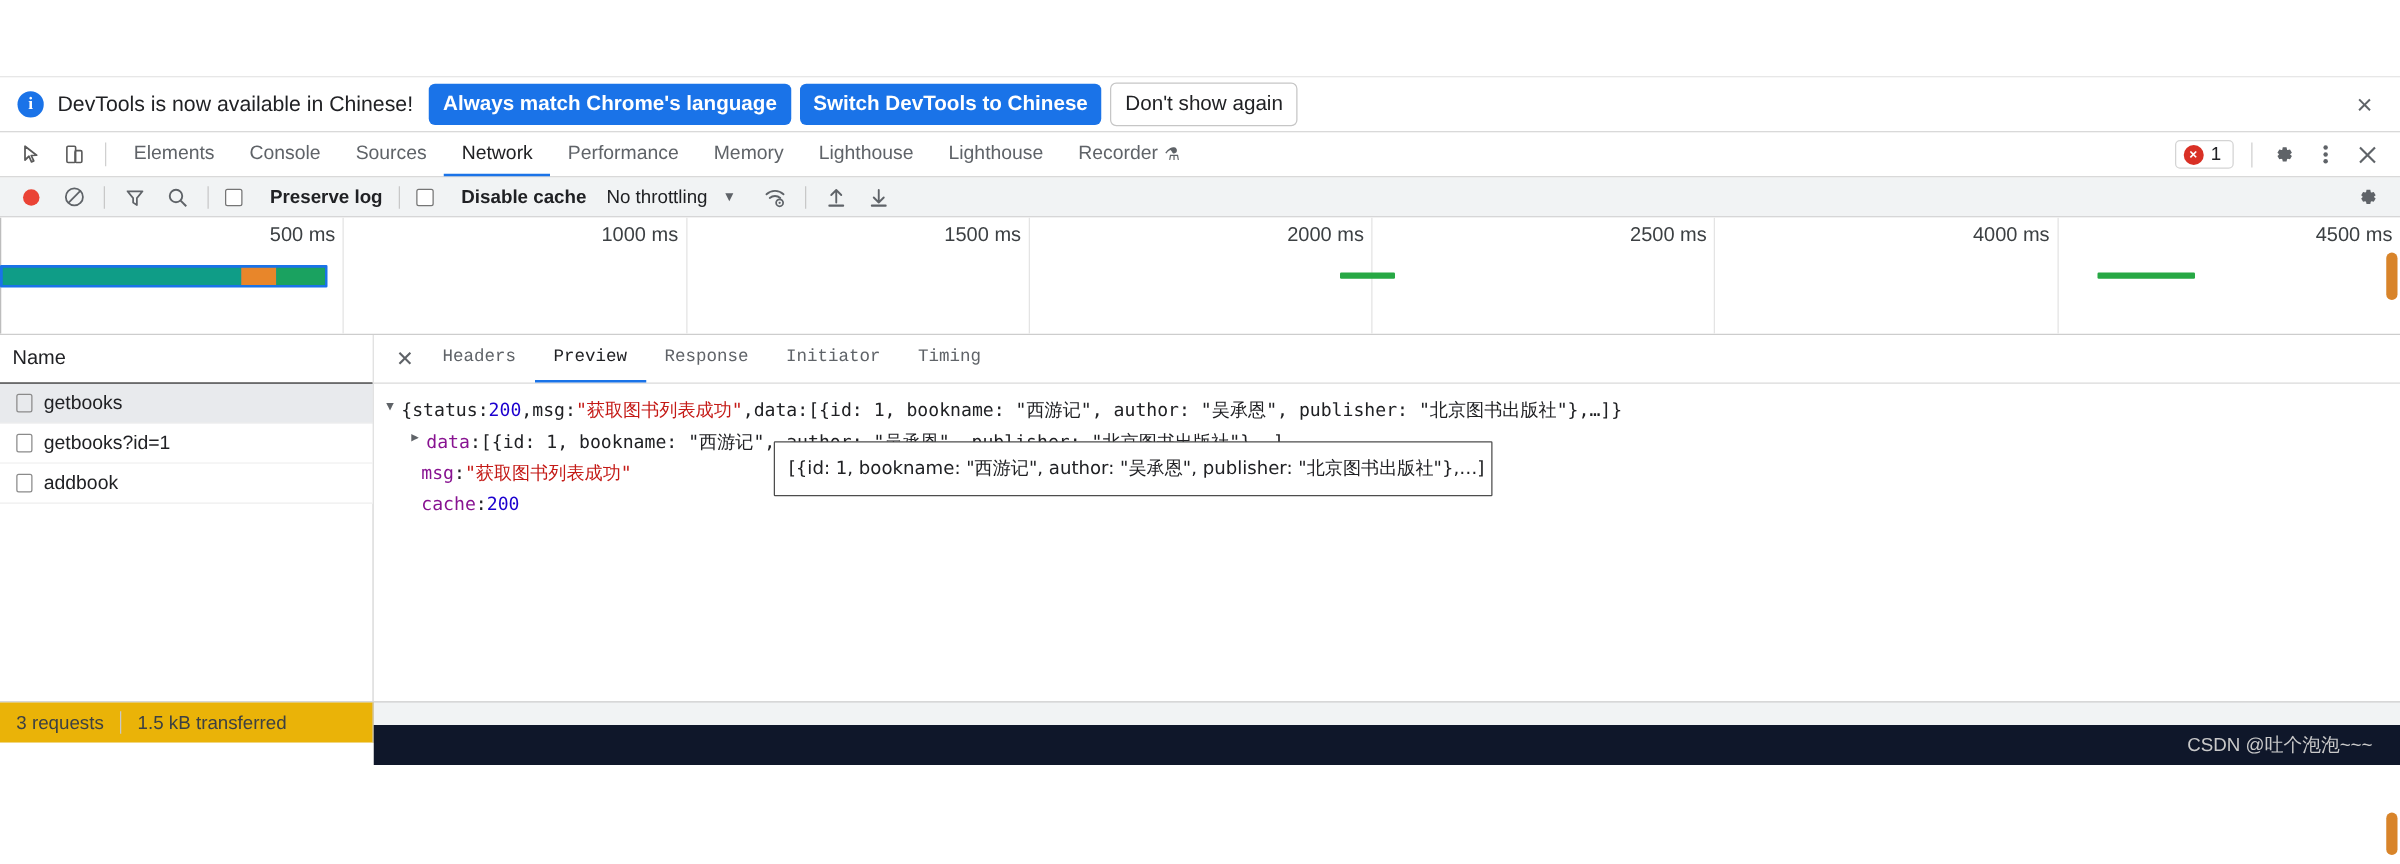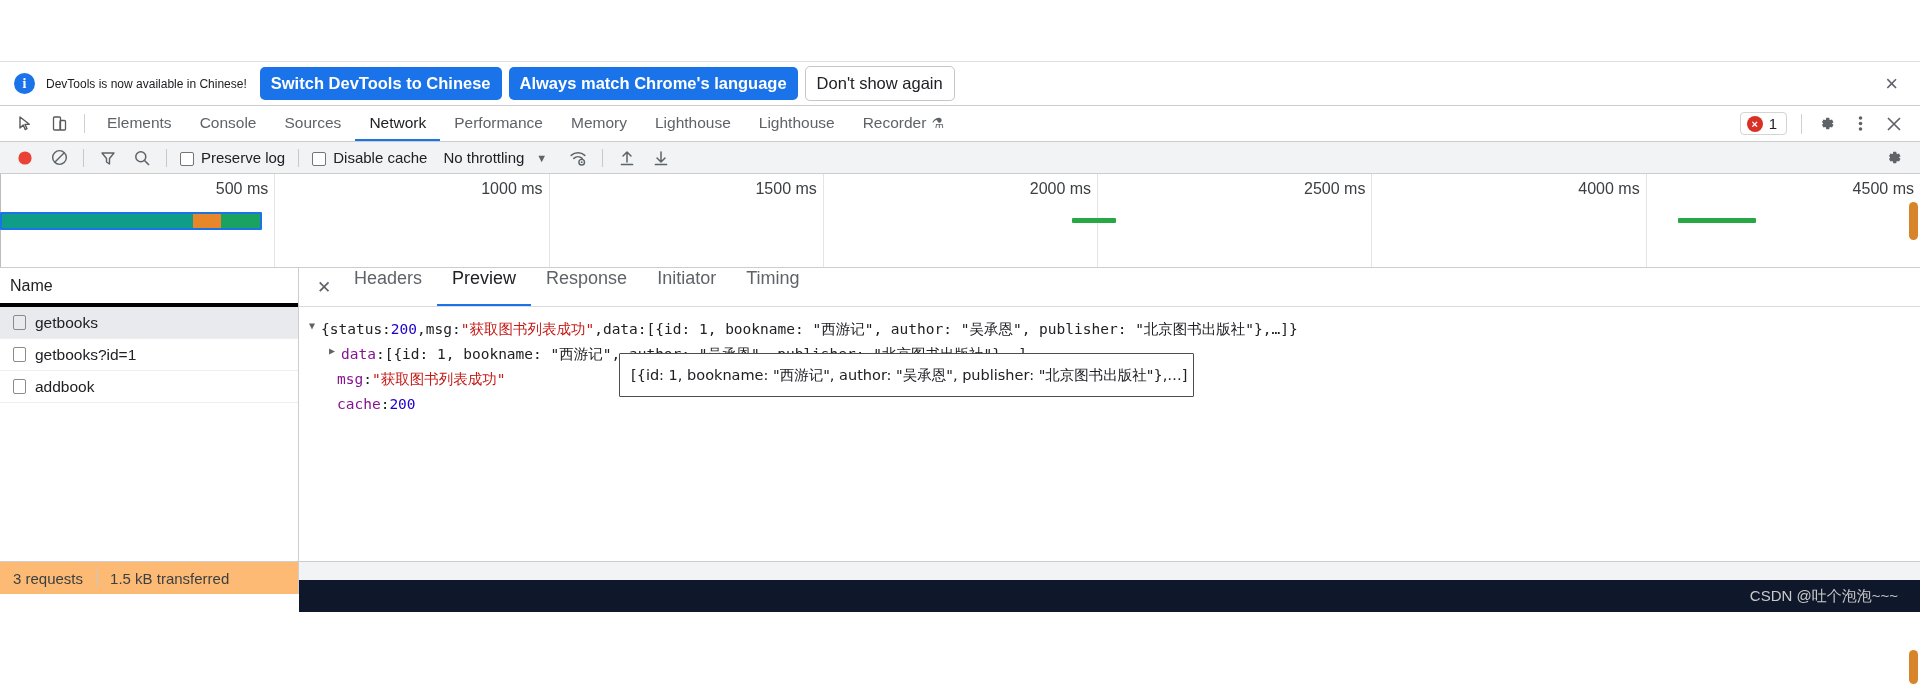--- a/index.html
+++ b/index.html
@@ -18,21 +18,21 @@
   .banner {
     height: 44px; background:#fff; display:flex; align-items:center;
     padding: 0 18px 0 14px; border-bottom:1px solid #cdcdcd; gap:0;
   }
   .info-icon {
     width:21px; height:21px; border-radius:50%; background:#1a73e8;
     color:#fff; font-size:14px; font-weight:bold; font-family:"Liberation Serif", serif;
     display:flex; align-items:center; justify-content:center; flex:none;
   }
   .banner-text {
-    font-size:12px; color:#202124; margin-left:11px; margin-right:13px; white-space:nowrap;
+    font-size:17px; color:#202124; margin-left:11px; margin-right:13px; white-space:nowrap;
   }
   .btn-blue {
     background:#1a73e8; color:#fff; border:none; border-radius:5px;
     font-family:"Liberation Sans", sans-serif;
     font-size:16.5px; font-weight:bold; padding:6px 11px; margin-right:7px;
     white-space:nowrap; cursor:pointer; line-height:1.25;
   }
   .btn-outline {
     background:#fff; color:#202124; border:1px solid #c6c6c6; border-radius:5px;
     font-family:"Liberation Sans", sans-serif;
@@ -78,21 +78,21 @@
   }
   .vert-sep { width:1px; height:20px; background:#d0d0d0; margin:0 6px; }
 
   
   .nettoolbar {
     height:32px; background:#f1f3f4; display:flex; align-items:center;
     border-bottom:1px solid #cdcdcd; padding-left:8px; gap:0;
   }
   .nt-icon { width:34px; height:30px; display:flex; align-items:center; justify-content:center; cursor:pointer; color:#5f6368; }
   .nt-sep { width:1px; height:18px; background:#c8c8c8; margin:0 7px; }
-  .cbx-wrap { display:flex; align-items:flex-end; gap:7px; cursor:pointer; padding:0 6px; }
+  .cbx-wrap { display:flex; align-items:center; gap:22px; cursor:pointer; padding:0 6px;font-weight:bold; }
   .cbx { width:14px; height:14px; border:1.5px solid #757575; border-radius:2px; background:#fff; flex:none; }
   .cbx-label { font-size:15px; color:#202124; white-space:nowrap; }
   .throttle { font-size:15px; color:#202124; margin-left:10px; white-space:nowrap; cursor:pointer; }
   .caret { margin-left:12px; font-size:11px; color:#5f6368; cursor:pointer; }
   .nt-right { margin-left:auto; padding-right:10px; display:flex; align-items:center; }
 
   
   .overview { height:94px; background:#fff; position:relative; border-bottom:1px solid #cdcdcd; overflow:hidden; }
   .ruler { position:absolute; inset:0; display:flex; }
   .rcell {
@@ -110,40 +110,40 @@
   .seg-green { background:#1aa260; }
   .greenbar { position:absolute; height:5px; background:#27a844; border-radius:1px; }
 
   
   .main { display:flex; height:293px; background:#fff; }
   .left {
     width:299px; border-right:1px solid #cdcdcd; display:flex; flex-direction:column; background:#fff;
   }
   .list-head {
     height:39px; display:flex; align-items:center; padding-left:10px;
-    font-size:16px; color:#202124; border-bottom:4px solid #000000; background:#fff;
+    font-size:16px; color:#202124; border-bottom:1px solid #000000; background:#fff;
   }
   .req-row {
     height:32px; display:flex; align-items:center; gap:9px; padding-left:13px;
     font-size:15.5px; color:#202124; border-bottom:1px solid #eee; cursor:pointer; background:#fff;
   }
   .req-row.sel { background:#e8eaed; }
   .doc-ico { width:13px; height:15px; border:1.5px solid #8a8a8a; border-radius:2px; flex:none; }
 
   .right { flex:1; display:flex; flex-direction:column; background:#fff; min-width:0; }
   .ptabs {
     height:39px; display:flex; align-items:stretch; border-bottom:1px solid #dadada; padding-left:10px;
   }
   .pclose {
     width:30px; display:flex; align-items:center; justify-content:center;
     font-size:17px; color:#5f6368; cursor:pointer;
   }
   .ptab {
-    display:flex; align-items:flex-start; padding:0 15px; font-size:18px; color:#5f6368;
-    cursor:pointer; border-bottom:2px solid transparent; white-space:nowrap;
+    display:flex; align-items:center; padding:0 15px; font-size:14px; color:#5f6368;
+    cursor:pointer; border-bottom:2px solid transparent; white-space:nowrap;font-family:Liberation Mono, monospace;
   }
   .ptab.active { color:#202124; border-bottom:2px solid #1a73e8; }
 
   .preview {
     flex:1; padding:10px 0 0 10px; position:relative;
     font-family:"DejaVu Sans Mono", monospace; font-size:14.5px; line-height:1.72; color:#202124;
   }
   .jrow { white-space:nowrap; display:flex; align-items:flex-start; }
   .jrow.ind1 { padding-left:20px; }
   .jrow.ind2 { padding-left:28px; }
@@ -159,21 +159,21 @@
     display:flex; align-items:center; padding:0 11px;
     font-family:"DejaVu Sans", sans-serif; font-size:14.5px; color:#202124;
     white-space:nowrap; overflow:hidden;
   }
 
   
   .footer {
     height:33px; display:flex; align-items:center; background:#f1f3f4;
     border-top:1px solid #cdcdcd; position:relative;
   }
-  .foot-left { width:299px; display:flex; align-items:center; height:100%; border-right:1px solid #cdcdcd; background:#fdba74; }
+  .foot-left { width:299px; display:flex; align-items:center; height:100%; border-right:1px solid #cdcdcd; background:#eab308; }
   .foot-item { font-size:15px; color:#3c4043; padding:0 13px; white-space:nowrap; }
   .foot-div { width:1px; height:18px; background:#c8c8c8; }
   .foot-rest { flex:1; height:100%; background:#0f172a; position:relative;margin-top:35px; }
   .watermark {
     position:absolute; right:22px; top:50%; transform:translateY(-50%);
     font-size:15px; color:#c9c9c9; white-space:nowrap;
   }
   .scroll-thumb {
     position:absolute; right:2px; width:9px; border-radius:5px; background:#d8842a;
   }
@@ -182,22 +182,22 @@
 </head>
 <body>
 
 <div class="app">
 
   <div class="top-strip"></div>
 
   <div class="banner">
     <div class="info-icon">i</div>
     <div class="banner-text">DevTools is now available in Chinese!</div>
+    <button class="btn-blue">Always match Chrome's language</button>
     <button class="btn-blue">Switch DevTools to Chinese</button>
-    <button class="btn-blue">Always match Chrome's language</button>
     <button class="btn-outline">Don't show again</button>
     <div class="banner-close">×</div>
   </div>
 
   <div class="tabbar">
     <div class="tb-icon">
       <svg width="17" height="17" viewBox="0 0 17 17">
           <path d="M3 2 L3 13 L6.2 10 L8.2 14.5 L10 13.7 L8 9.4 L12.3 9.2 Z" fill="none" stroke="#5a5a5a" stroke-width="1.4" stroke-linejoin="round"></path>
         </svg>
     </div>

